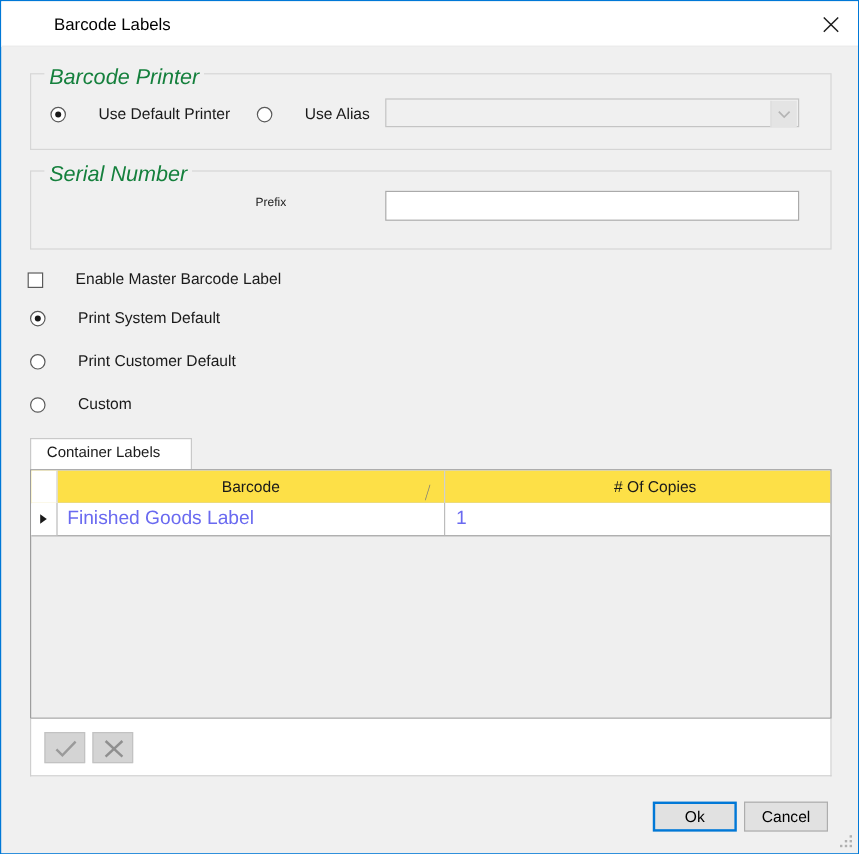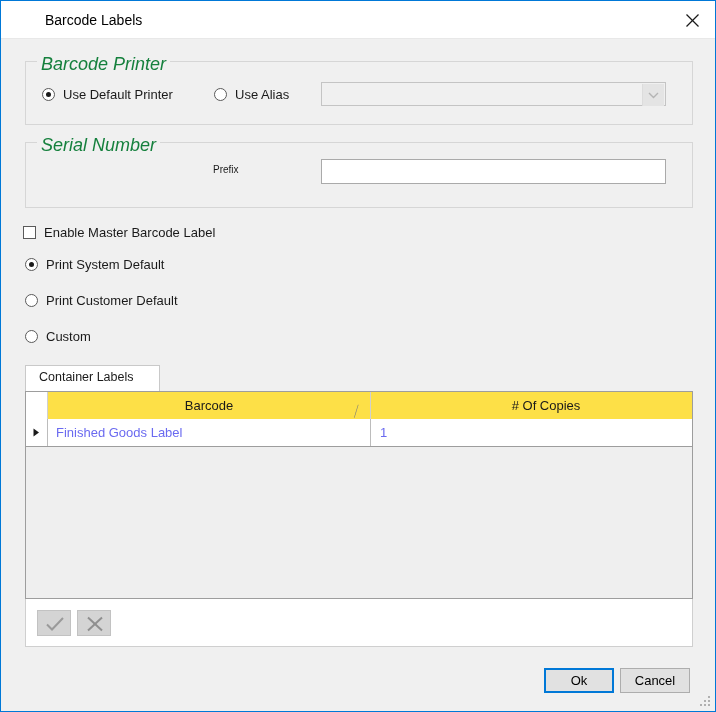--- a/index.html
+++ b/index.html
@@ -71,23 +71,24 @@
     font-size: 18px;
     color: #15803d;
     white-space: nowrap;
     font-style: italic;
   }
 
   
   .radio-row {
     position: absolute;
     display: flex;
-    align-items: center;
-    cursor: pointer;
-    white-space: nowrap;
+    align-items: flex-end;
+    cursor: pointer;
+    white-space: nowrap;
+    gap: 19px;
   }
   .radio {
     width: 13px; height: 13px;
     box-sizing: border-box;
     border: 1px solid #5a5a5a;
     border-radius: 50%;
     background: #ffffff;
     position: relative;
     flex: 0 0 auto;
   }
@@ -231,21 +232,21 @@
     border-right: 1px solid #bcbcbc;
     background: #ffffff;
     cursor: pointer;
   }
   #row-marker svg { position: absolute; left: 7px; top: 9px; }
   .cell {
     position: absolute;
     top: 0;
     height: 27px;
     line-height: 27px;
-    font-size: 13px;
+    font-size: 16px;
     color: #6a6af0;
     box-sizing: border-box;
     padding-left: 8px;
     cursor: pointer;
     white-space: nowrap;
     overflow: hidden;
   }
   #cell-barcode { left: 22px; width: 323px; border-right: 1px solid #bcbcbc; }
   #cell-copies  { left: 346px; width: 320px; }
 

